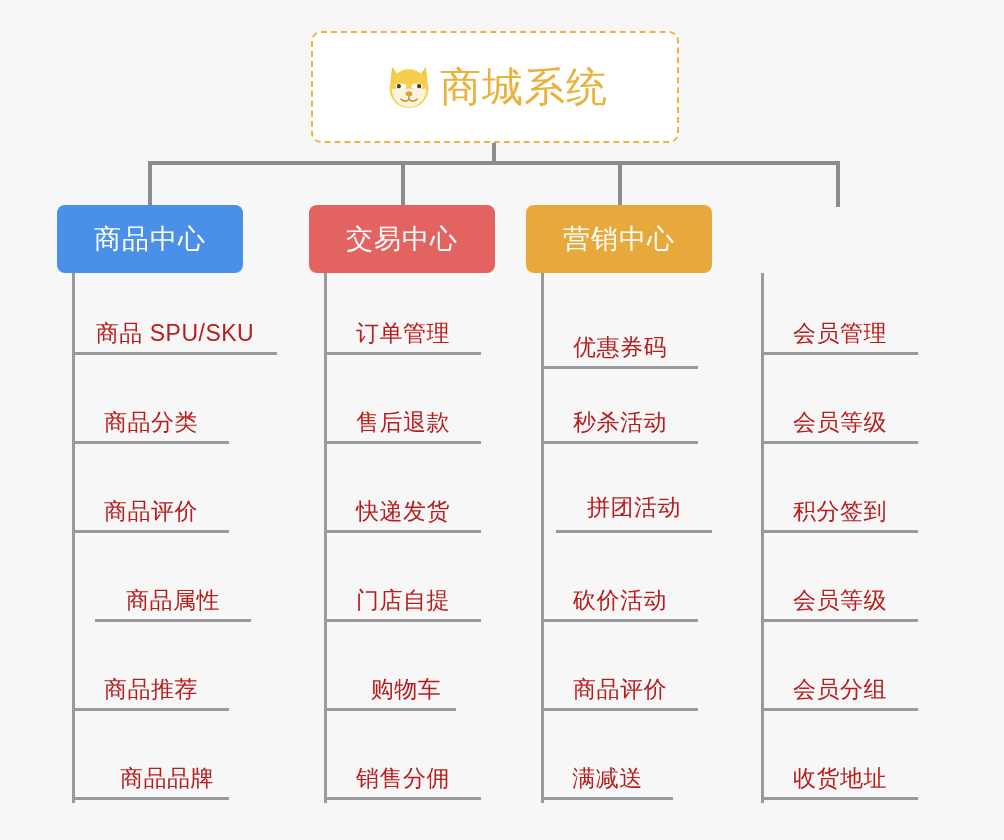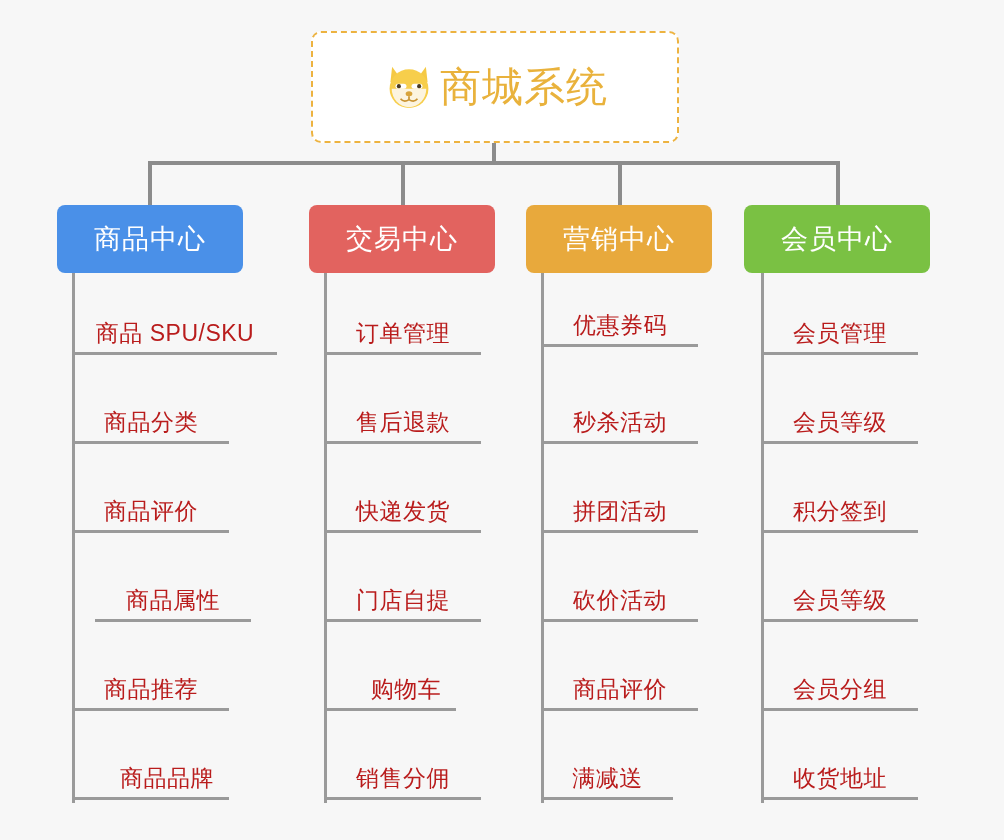--- a/index.html
+++ b/index.html
@@ -172,42 +172,39 @@
     <span class="leaf-label">购物车</span>
   </div>
   <div class="leaf" style="left:325px; top:754px; width:156px;">
     <span class="leaf-label">销售分佣</span>
   </div>
 
   <div class="cat-box" style="left:526px; width:186px; background:#E8A93C;">
     <span>营销中心</span>
   </div>
   <div class="col-spine" style="left:541px;"></div>
-  <div class="leaf" style="left:542px; top:301px; width:156px;">
+  <div class="leaf" style="left:542px; top:323px; width:156px;">
     <span class="leaf-label">优惠券码</span>
   </div>
   <div class="leaf" style="left:542px; top:398px; width:156px;">
     <span class="leaf-label">秒杀活动</span>
   </div>
-  <div class="leaf" style="left:542px; top:487px; width:156px;">
+  <div class="leaf" style="left:556px; top:487px; width:156px;align-items:center;">
     <span class="leaf-label">拼团活动</span>
   </div>
   <div class="leaf" style="left:542px; top:576px; width:156px;">
     <span class="leaf-label">砍价活动</span>
   </div>
   <div class="leaf" style="left:542px; top:665px; width:156px;">
     <span class="leaf-label">商品评价</span>
   </div>
   <div class="leaf" style="left:542px; top:754px; width:131px;">
     <span class="leaf-label">满减送</span>
   </div>
 
-  <div class="cat-box" style="left:744px; width:186px; background:#7AC143;">
-    <span>会员中心</span>
-  </div>
   <div class="col-spine" style="left:761px;"></div>
   <div class="leaf" style="left:762px; top:309px; width:156px;">
     <span class="leaf-label">会员管理</span>
   </div>
   <div class="leaf" style="left:762px; top:398px; width:156px;">
     <span class="leaf-label">会员等级</span>
   </div>
   <div class="leaf" style="left:762px; top:487px; width:156px;">
     <span class="leaf-label">积分签到</span>
   </div>

